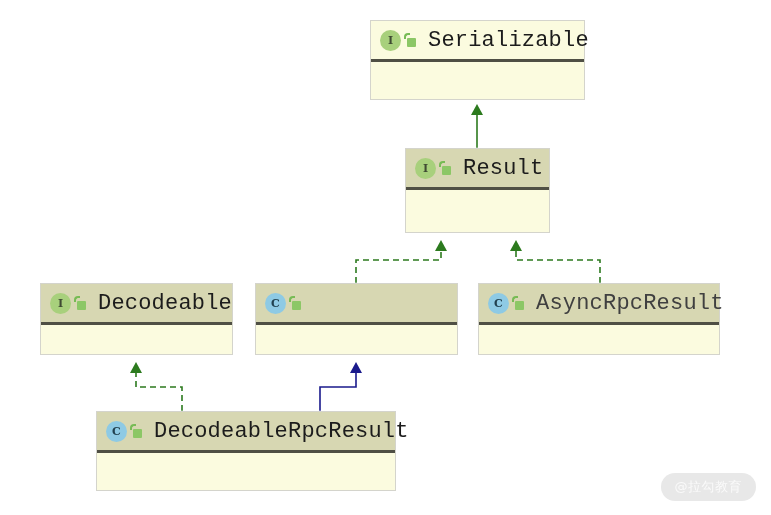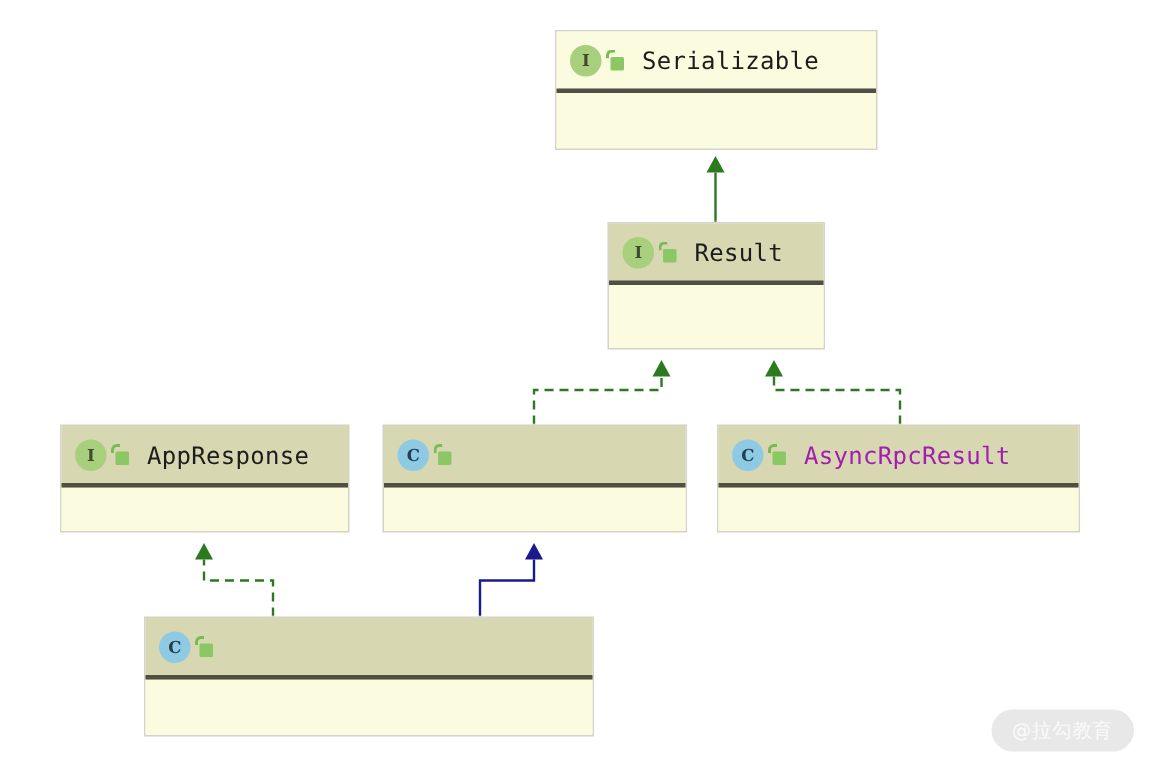--- a/index.html
+++ b/index.html
@@ -93,27 +93,28 @@
     position: absolute;
     left: 3px;
     top: 5px;
     width: 9px;
     height: 9px;
     background: #8cc766;
     border-radius: 1px;
   }
   .node-title {
     margin-left: 11px;
-    font-size: 16px;
+    font-size: 22px;
     color: #1c1c1c;
     white-space: nowrap;
     letter-spacing: 0.2px;
+    font-family: Liberation Mono, monospace;
   }
   .node-title.title-accent {
-    color: #a21caf;
+    color: #404040;
   }
   .watermark {
     position: absolute;
     right: 15px;
     bottom: 14px;
     background: #e8e8e8;
     color: #fafafa;
     border-radius: 14px;
     padding: 5px 14px;
     font-family: "DejaVu Sans", "Liberation Sans", sans-serif;
@@ -163,21 +164,21 @@
         </div>
         <div class="node-body" style="height: 41px;"></div>
       </div>
       <div class="uml-node" style="left: 40px; top: 283px; width: 193px; height: 72px;">
         <div class="node-header">
           <span class="kind-badge kind-interface">I</span>
           <span class="lock-icon">
             <span class="shackle"></span>
             <span class="body"></span>
           </span>
-          <span class="node-title">AppResponse</span>
+          <span class="node-title">Decodeable</span>
         </div>
         <div class="node-body" style="height: 28px;"></div>
       </div>
       <div class="uml-node" style="left: 255px; top: 283px; width: 203px; height: 72px;">
         <div class="node-header">
           <span class="kind-badge kind-class">C</span>
           <span class="lock-icon">
             <span class="shackle"></span>
             <span class="body"></span>
           </span>
@@ -195,20 +196,21 @@
         </div>
         <div class="node-body" style="height: 28px;"></div>
       </div>
       <div class="uml-node" style="left: 96px; top: 411px; width: 300px; height: 80px;">
         <div class="node-header">
           <span class="kind-badge kind-class">C</span>
           <span class="lock-icon">
             <span class="shackle"></span>
             <span class="body"></span>
           </span>
+          <span class="node-title">DecodeableRpcResult</span>
         </div>
         <div class="node-body" style="height: 36px;"></div>
       </div>
     </div>
 
   <div class="watermark">@拉勾教育</div>
 
 </div>
 
 </body></html>

